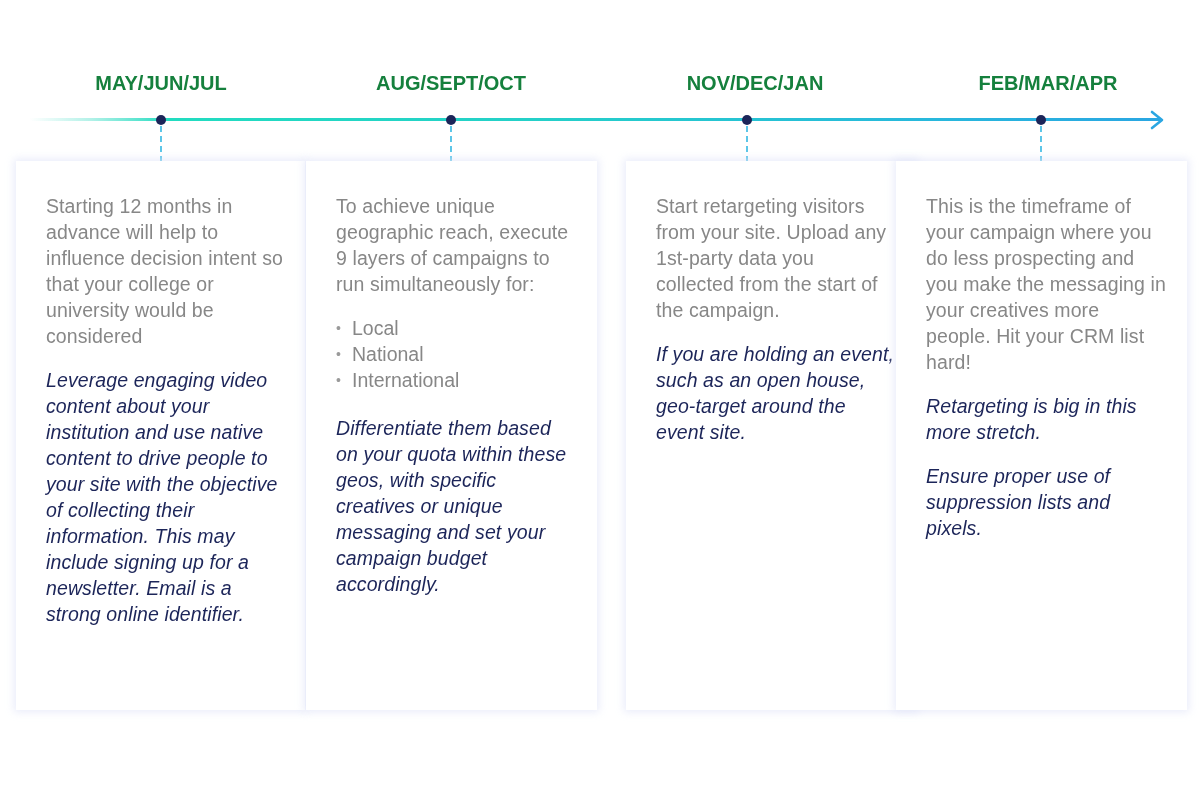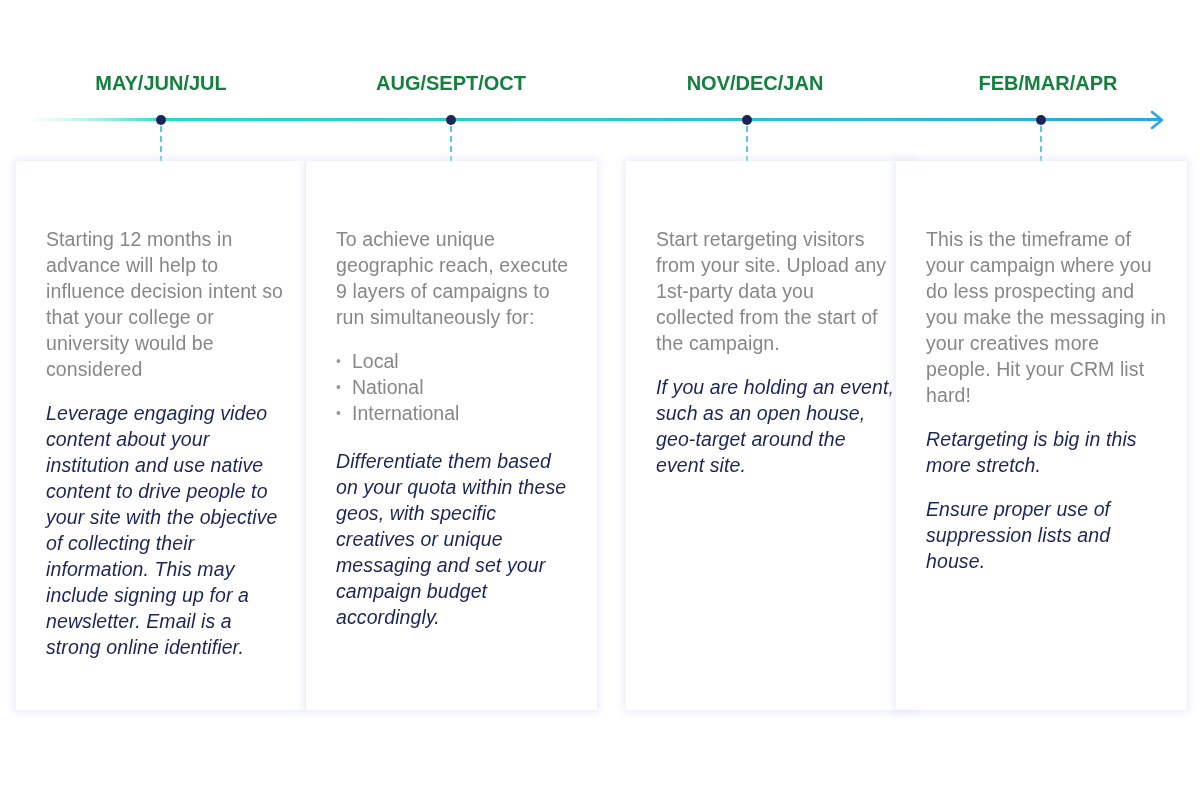--- a/index.html
+++ b/index.html
@@ -83,21 +83,21 @@
       box-shadow: 0 0 8px 2px rgba(225,230,248,0.75);
       box-sizing: border-box;
       padding: 32px 20px 0 30px;
     }
     .para {
       font-size: 19.5px;
       line-height: 26px;
       margin: 0 0 18px 0;
       letter-spacing: 0.1px;
     }
-    .muted { color: #878787; margin-top: 33px; }
+    .muted { color: #878787; }
     .strong { color: #1c2559; font-style: italic; }
     ul.geo-list {
       list-style: none;
       margin: 0 0 22px 0;
       padding: 0;
       font-size: 19.5px;
       line-height: 26px;
       color: #878787;
     }
     ul.geo-list li {
@@ -154,15 +154,15 @@
   </div>
 
   <div class="card" style="left:610px; width:291px;">
     <p class="para muted">Start retargeting visitors from your site. Upload any 1st-party data you collected from the start of the campaign.</p>
     <p class="para strong">If you are holding an event, such as an open house, geo-target around the event site.</p>
   </div>
 
   <div class="card" style="left:880px; width:291px;">
     <p class="para muted">This is the timeframe of your campaign where you do less prospecting and you make the messaging in your creatives more people. Hit your CRM list hard!</p>
     <p class="para strong">Retargeting is big in this more stretch.</p>
-    <p class="para strong">Ensure proper use of suppression lists and house.</p>
+    <p class="para strong">Ensure proper use of suppression lists and pixels.</p>
   </div>
 </div>
 
 </body></html>

